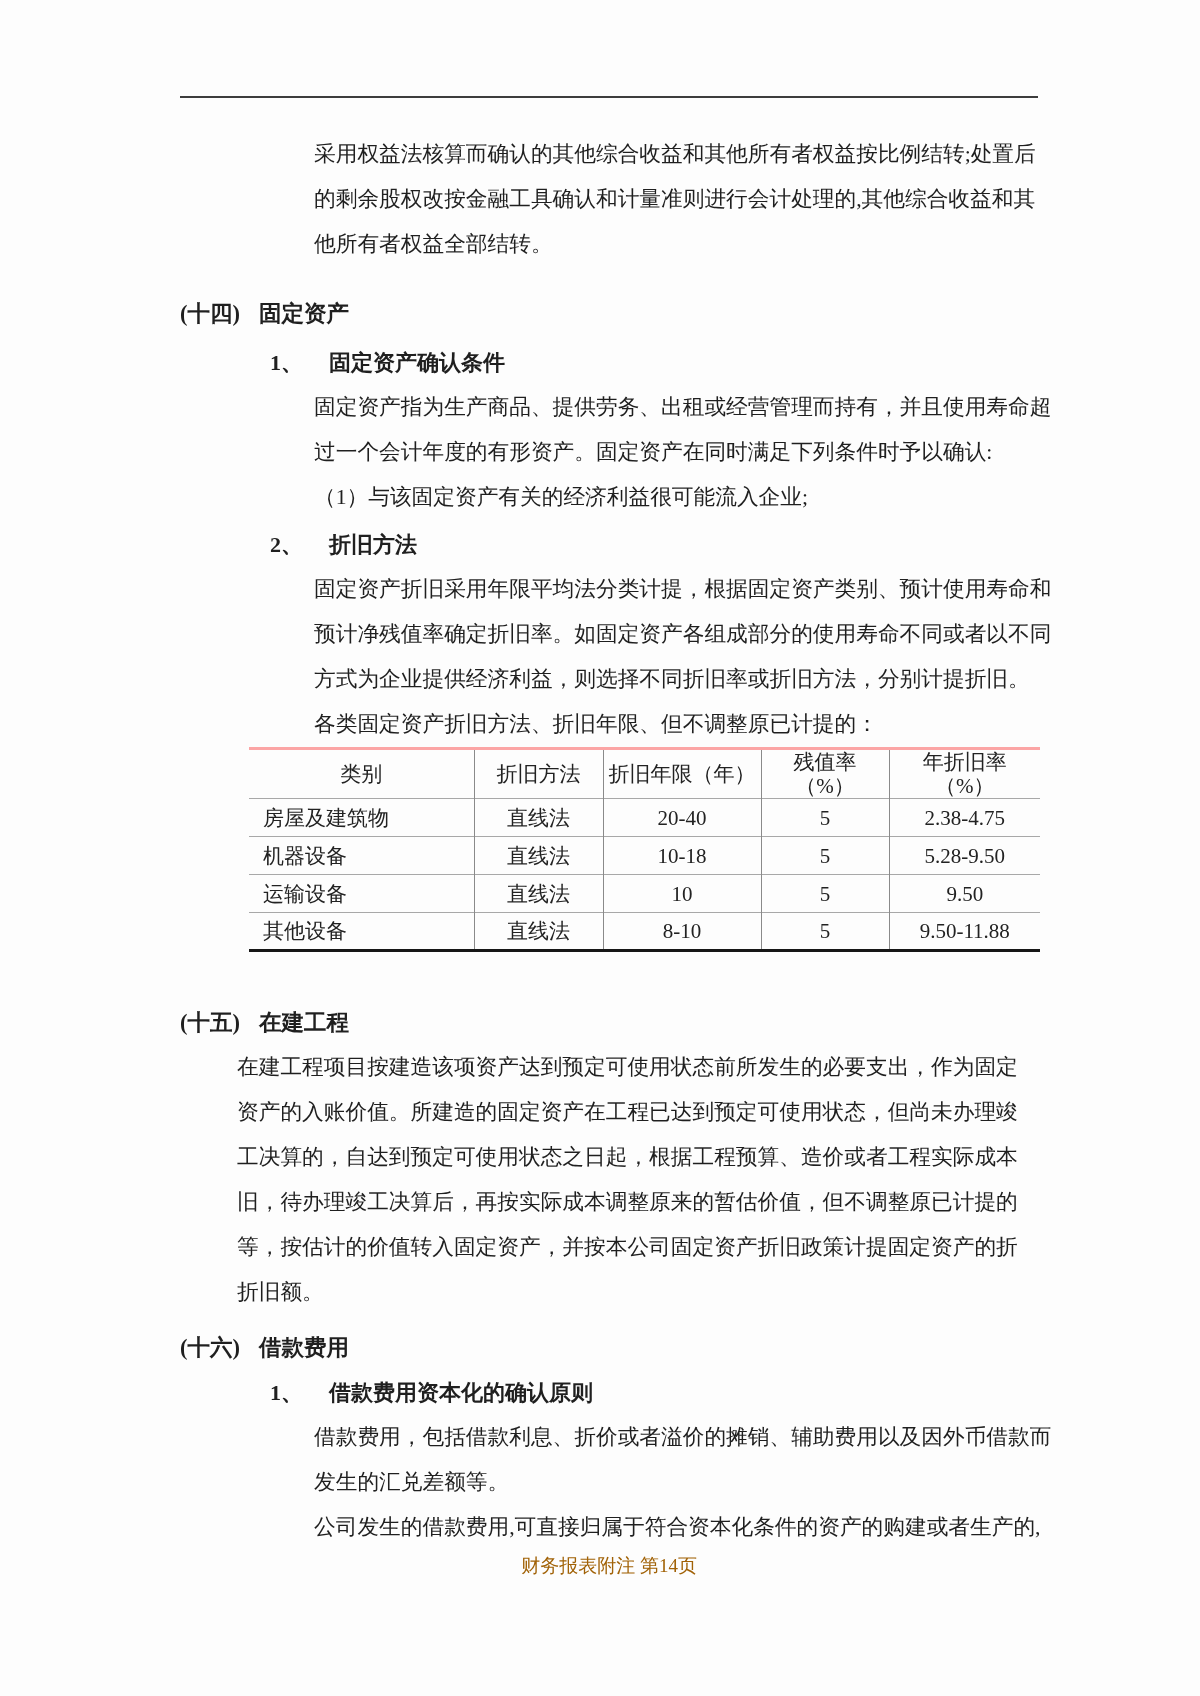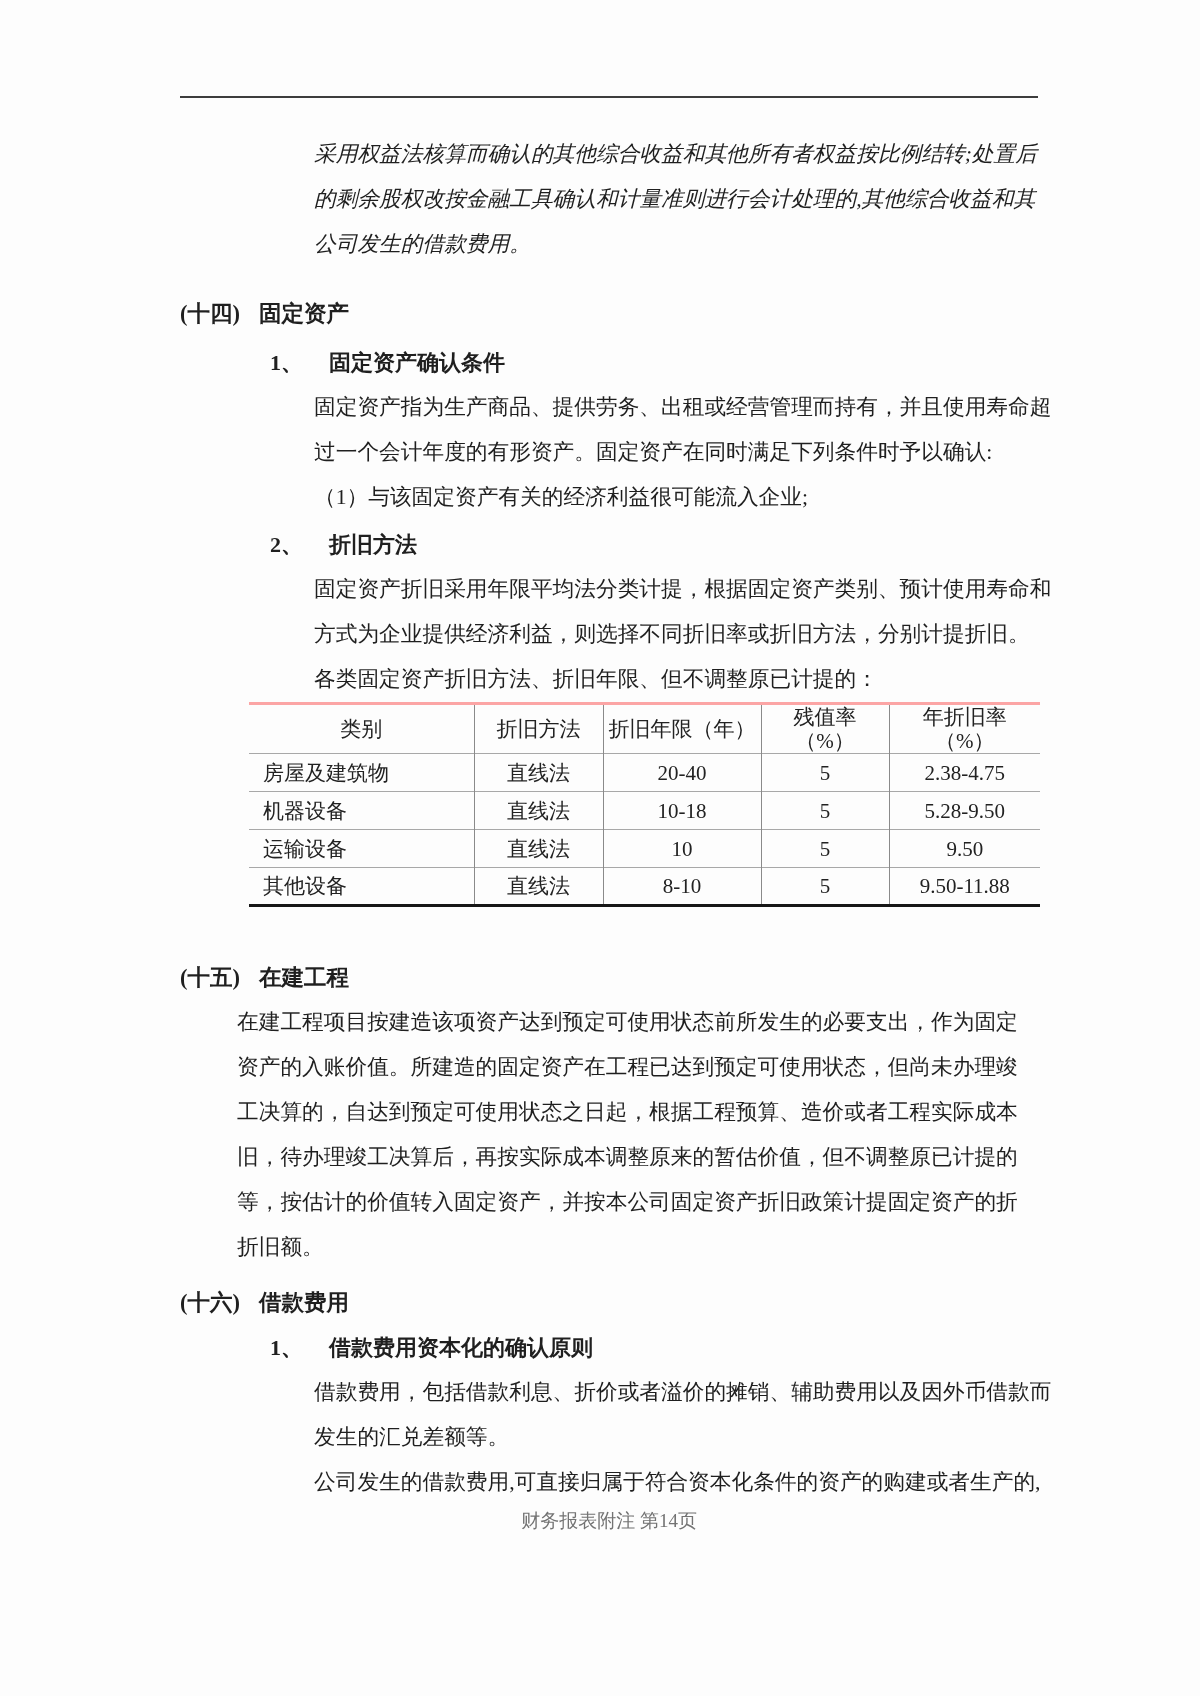--- a/index.html
+++ b/index.html
@@ -18,21 +18,21 @@
 
   .rule { margin-top:96px; height:2px; background:#3d3d3d; }
 
   .para .tline { white-space:pre; }
   .indent-body { margin-left:134px; }
   .indent-sec  { margin-left:57px; }
 
   .sec-head { display:flex; gap:19px; font-weight:bold; font-size:22.5px; }
   .sub-head { display:flex; gap:26px; font-weight:bold; margin-left:90px; font-size:22px; }
 
-  .mt-intro  { margin-top:34px;font-style:italic; }
+  .mt-intro  { margin-top:34px; }
   .mt-sec14  { margin-top:24px; }
   .mt-item1  { margin-top:4px; }
   .mt-item2  { margin-top:2px; }
   .mt-sec15  { margin-top:48px; }
   .mt-sec16  { margin-top:10px;text-align:right; }
 
   table.dep-table {
     margin:0 0 0 69px;
     width:791px;
     border-collapse:collapse;
@@ -53,35 +53,35 @@
   .dep-table th + th, .dep-table td + td { border-left:1px solid #8a8a8a; }
   .dep-table tr.data-row th, .dep-table tr.data-row td { border-top:1px solid #a8a8a8; }
   .dep-table .col-cat { text-align:left; padding-left:14px; }
   .dep-table thead .col-cat { text-align:center; padding-left:4px; }
 
   .footer {
     margin-top:2px;
     text-align:center;
     font-size:19px;
     line-height:28px;
-    color:#737373;
+    color:#a16207;
   }
 </style>
 </head>
 <body>
 
 <div class="page">
   <div class="content">
 
     <div class="rule"></div>
 
     <div class="para indent-body mt-intro">
         <div class="tline">采用权益法核算而确认的其他综合收益和其他所有者权益按比例结转;处置后</div>
         <div class="tline">的剩余股权改按金融工具确认和计量准则进行会计处理的,其他综合收益和其</div>
-        <div class="tline">公司发生的借款费用。</div>
+        <div class="tline">他所有者权益全部结转。</div>
       </div>
 
     <div class="sec-head mt-sec14">
       <span>(十四)</span>
       <span>固定资产</span>
     </div>
 
     <div class="sub-head mt-item1">
       <span>1、</span>
       <span>固定资产确认条件</span>
@@ -91,20 +91,21 @@
         <div class="tline">过一个会计年度的有形资产。固定资产在同时满足下列条件时予以确认:</div>
         <div class="tline">（1）与该固定资产有关的经济利益很可能流入企业;</div>
       </div>
 
     <div class="sub-head mt-item2">
       <span>2、</span>
       <span>折旧方法</span>
     </div>
     <div class="para indent-body">
         <div class="tline">固定资产折旧采用年限平均法分类计提，根据固定资产类别、预计使用寿命和</div>
+        <div class="tline">预计净残值率确定折旧率。如固定资产各组成部分的使用寿命不同或者以不同</div>
         <div class="tline">方式为企业提供经济利益，则选择不同折旧率或折旧方法，分别计提折旧。</div>
         <div class="tline">各类固定资产折旧方法、折旧年限、但不调整原已计提的：</div>
       </div>
 
     <table class="dep-table">
       <colgroup>
         <col style="width:225px">
           <col style="width:129px">
           <col style="width:158px">
           <col style="width:128px">

